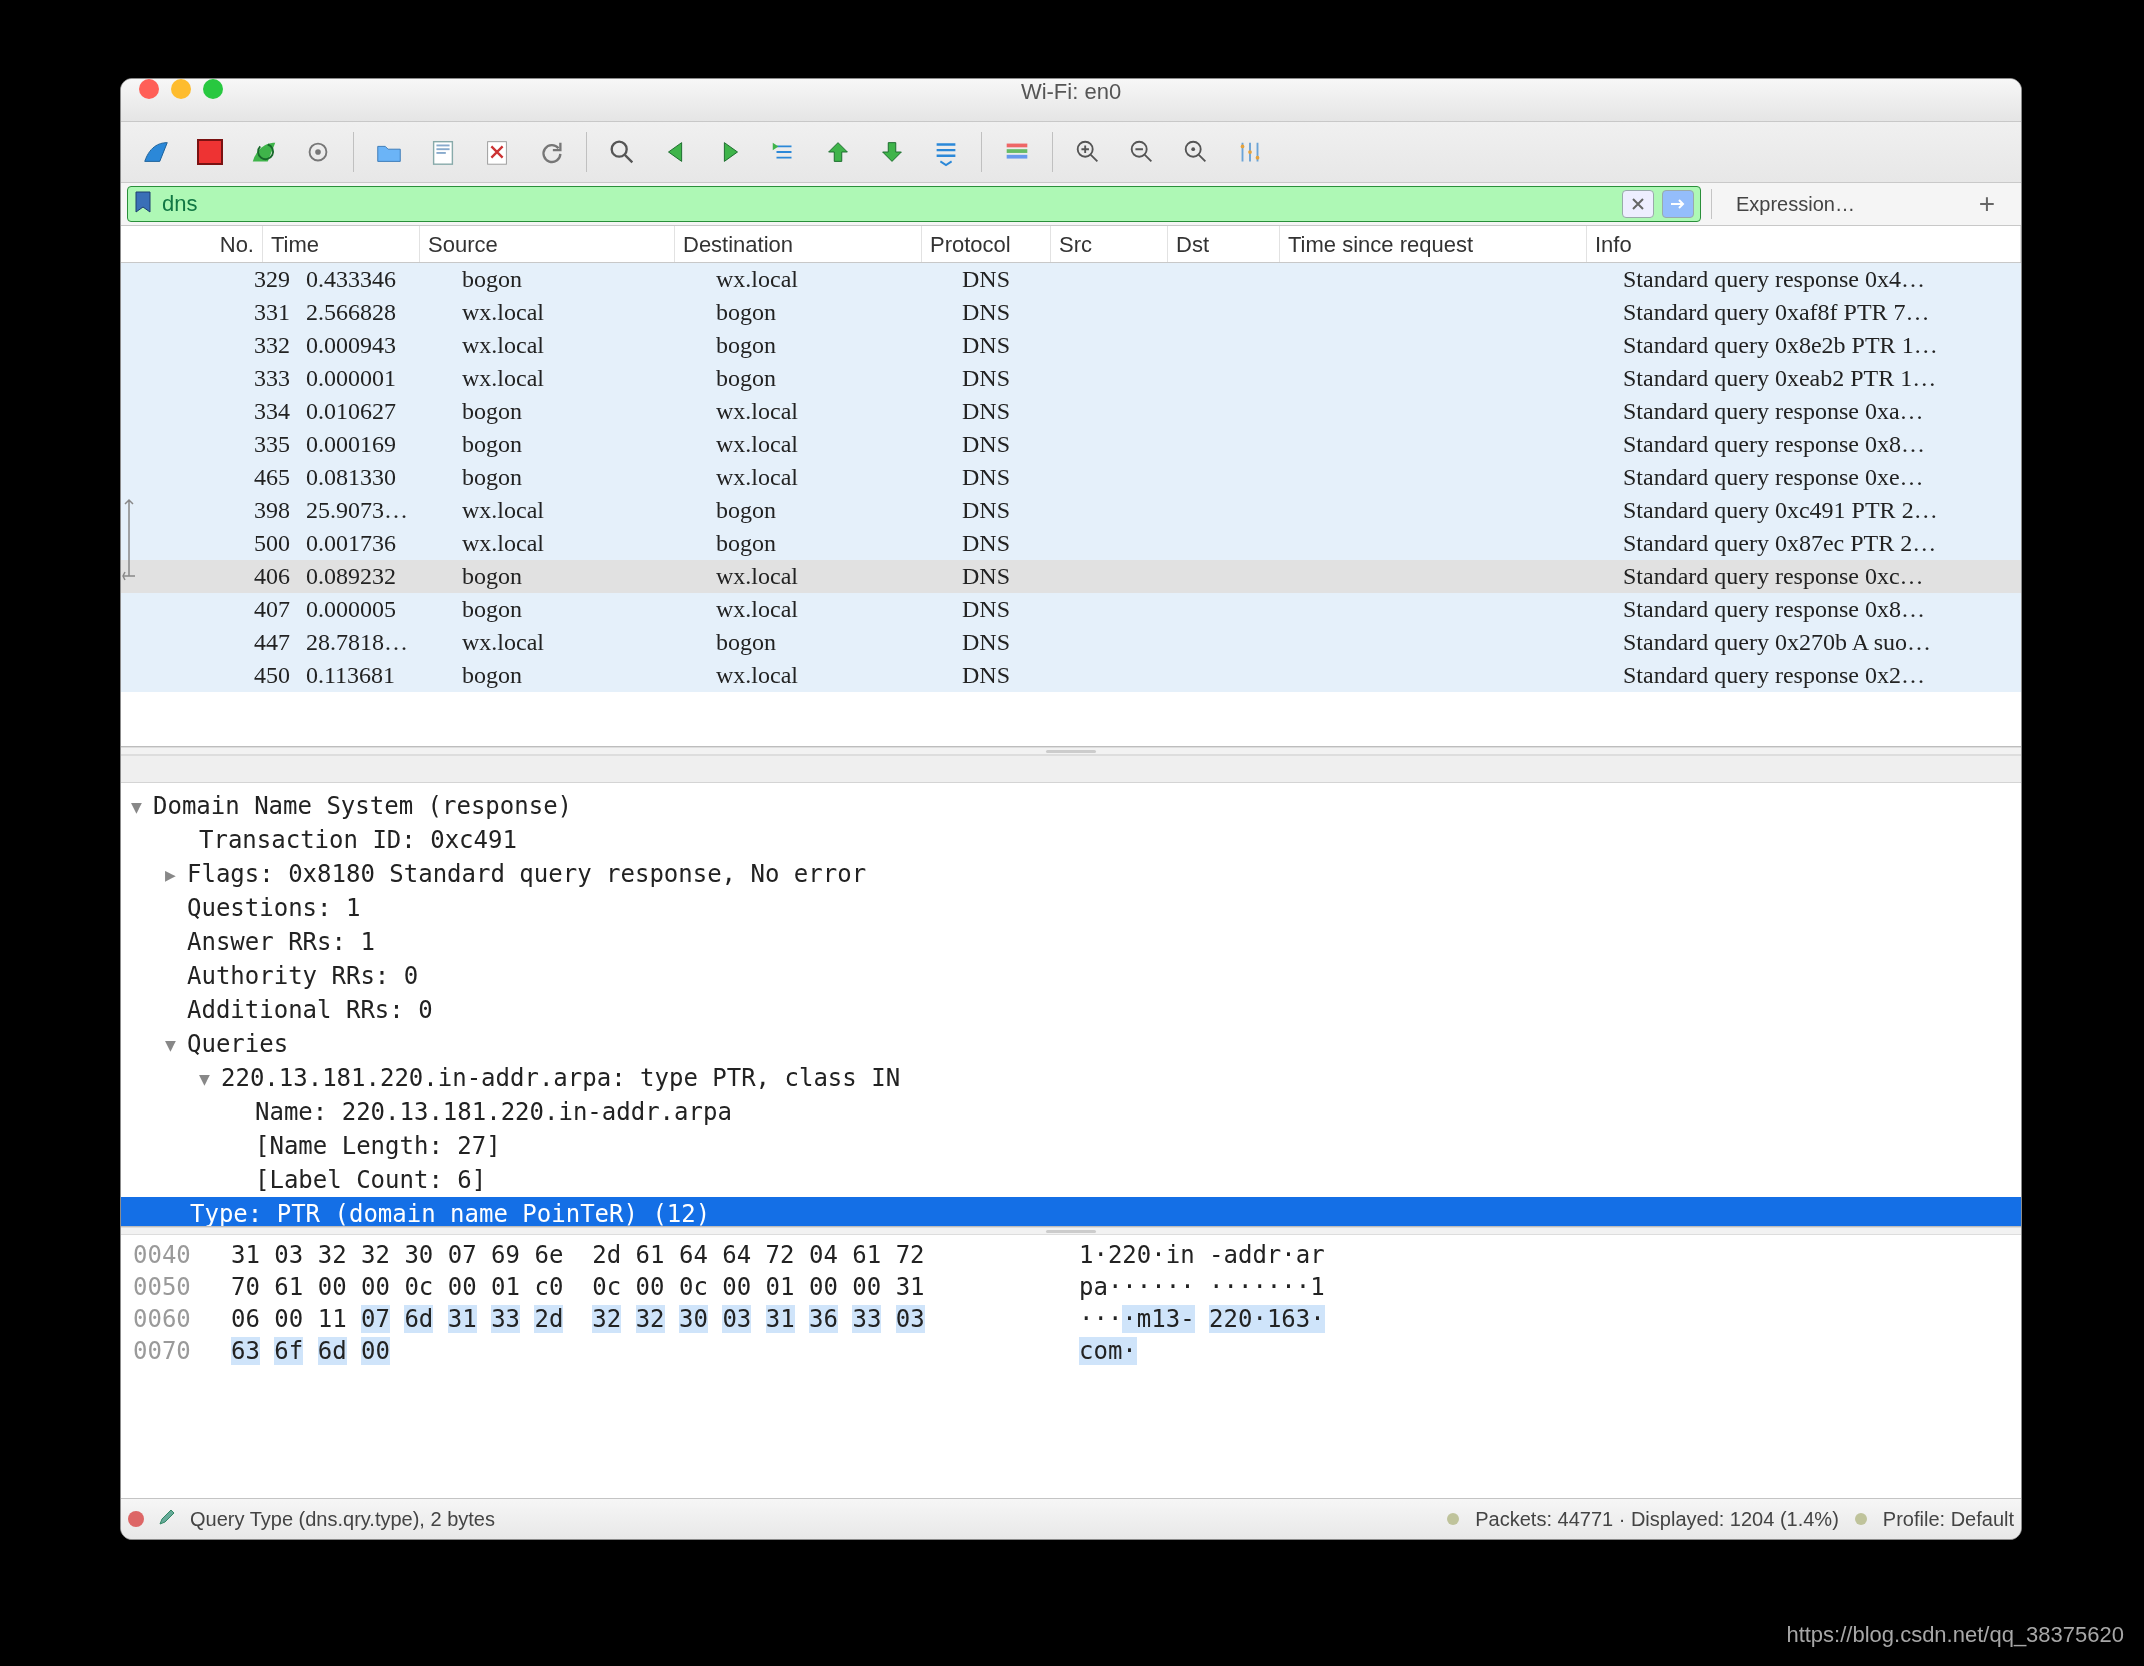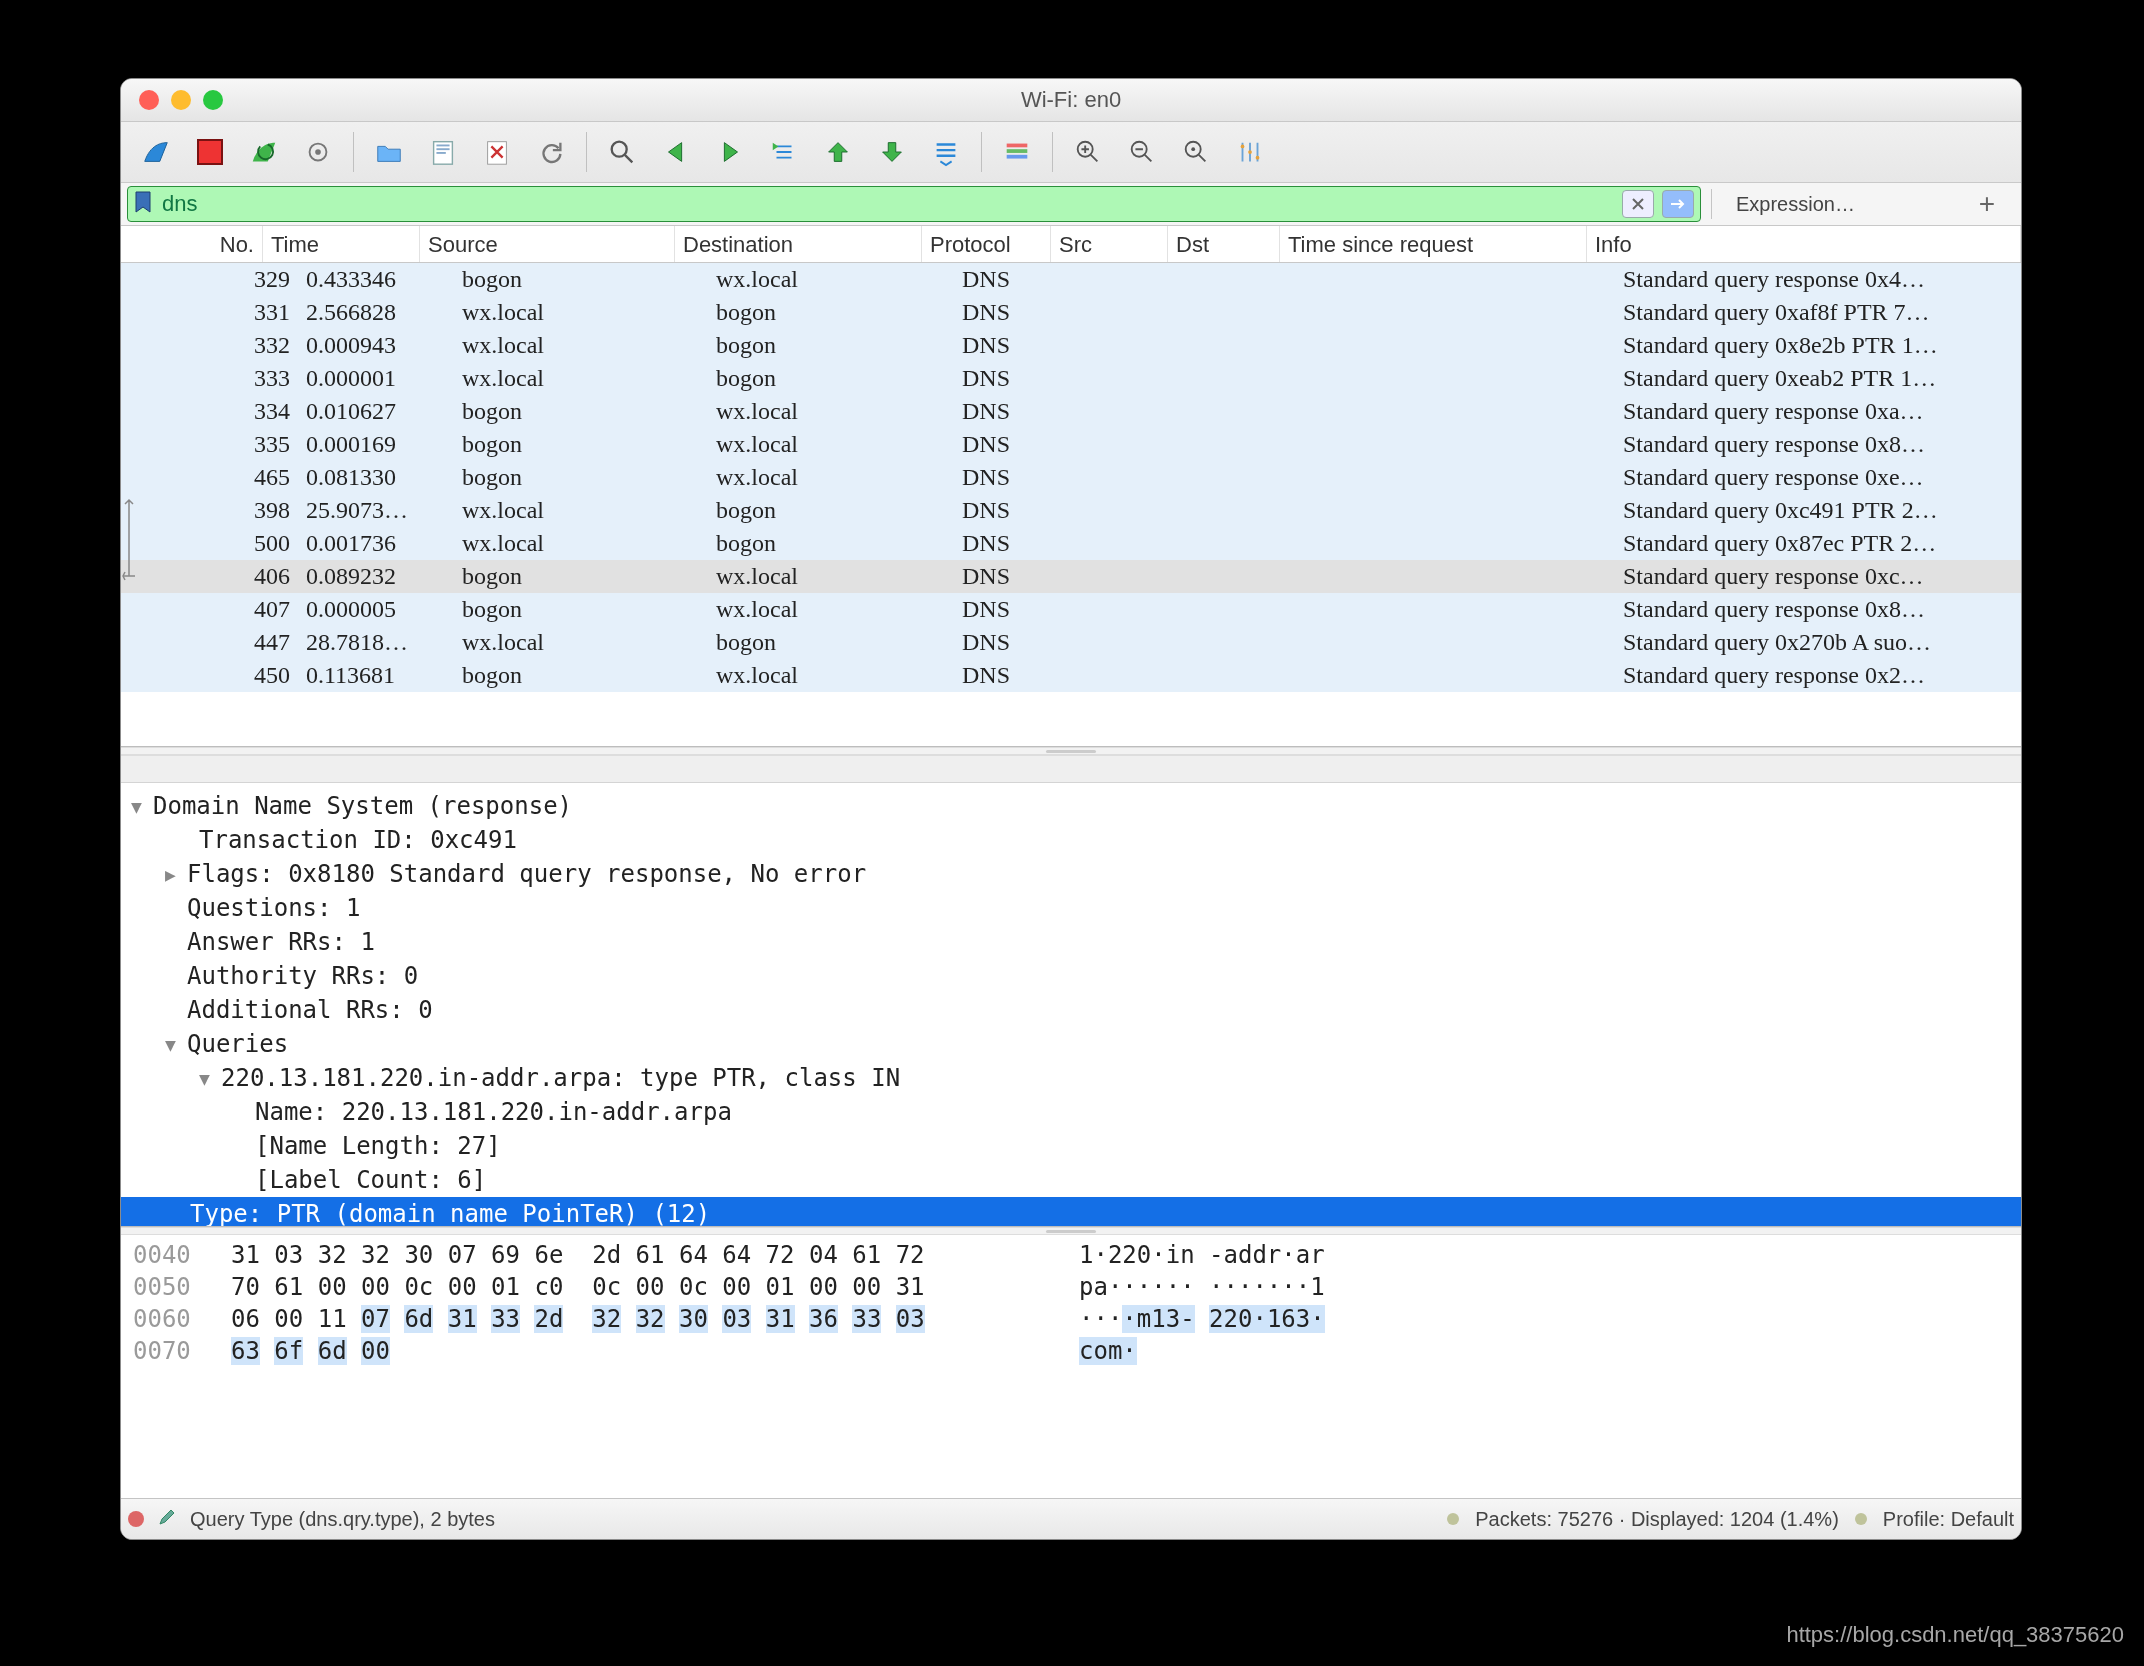--- a/index.html
+++ b/index.html
@@ -15,21 +15,21 @@
     --sans: "Helvetica Neue","Lucida Grande",Arial,sans-serif;
   }
   html,body { margin:0; padding:0; background:#000; font-family:var(--sans); color:var(--text); }
   .wallpaper { width:2144px; height:1666px; background:#000; position:relative; }
   .window {
     position:absolute; left:120px; top:78px; width:1900px; height:1460px;
     background:var(--mac-bg); border-radius:12px; box-shadow:0 30px 80px rgba(0,0,0,.6);
     display:flex; flex-direction:column; overflow:hidden; border:1px solid #8b8b8b;
   }
   
-  .titlebar { height:42px; background:linear-gradient(#f7f7f7,#e5e5e5); border-bottom:1px solid #c8c8c8; display:flex; align-items:center; position:relative; }
+  .titlebar { height:42px; background:linear-gradient(#f7f7f7,#e5e5e5); border-bottom:1px solid #c8c8c8; display:flex; align-items:flex-start; position:relative; }
   .traffic { display:flex; gap:12px; padding-left:18px;}
   .traffic span { width:20px; height:20px; border-radius:50%; display:block;}
   .t-close{background:#ff5f57;} .t-min{background:#febc2e;} .t-max{background:#28c840;}
   .titlebar .title { position:absolute; left:0; right:0; text-align:center; font-size:22px; color:#555;}
   
   .toolbar { height:60px; background:linear-gradient(#f0f0f0,#e7e7e7); border-bottom:1px solid #c9c9c9; display:flex; align-items:center; padding:0 10px; gap:4px;}
   .tbtn { width:48px; height:48px; display:flex; align-items:center; justify-content:center; border:1px solid transparent; border-radius:6px;}
   .tbtn svg {width:30px;height:30px;}
   .tpipe { width:1px;height:40px;background:#c0c0c0; margin:0 6px;}
   .red-square{width:22px;height:22px;background:#e33;border:2px solid #7a1212;}
@@ -475,21 +475,21 @@
       </div>
 
     <div class="statusbar">
       <span class="status-dot"></span>
       <span><svg width="18" height="18" viewBox="0 0 18 18">
             <path d="M2 16l2-5 9-9 3 3-9 9z" fill="#6a9" stroke="#386"></path>
           </svg></span>
       <span>Query Type (dns.qry.type), 2 bytes</span>
       <span class="status-right">
         <span class="status-green-dot"></span>
-        <span>Packets: 75276 · Displayed: 1204 (1.4%)</span>
+        <span>Packets: 44771 · Displayed: 1204 (1.4%)</span>
         <span class="status-green-dot"></span>
         <span>Profile: Default</span>
       </span>
     </div>
 
   </div>
   <div class="watermark">https://blog.csdn.net/qq_38375620</div>
 </div>
 
 </body></html>

